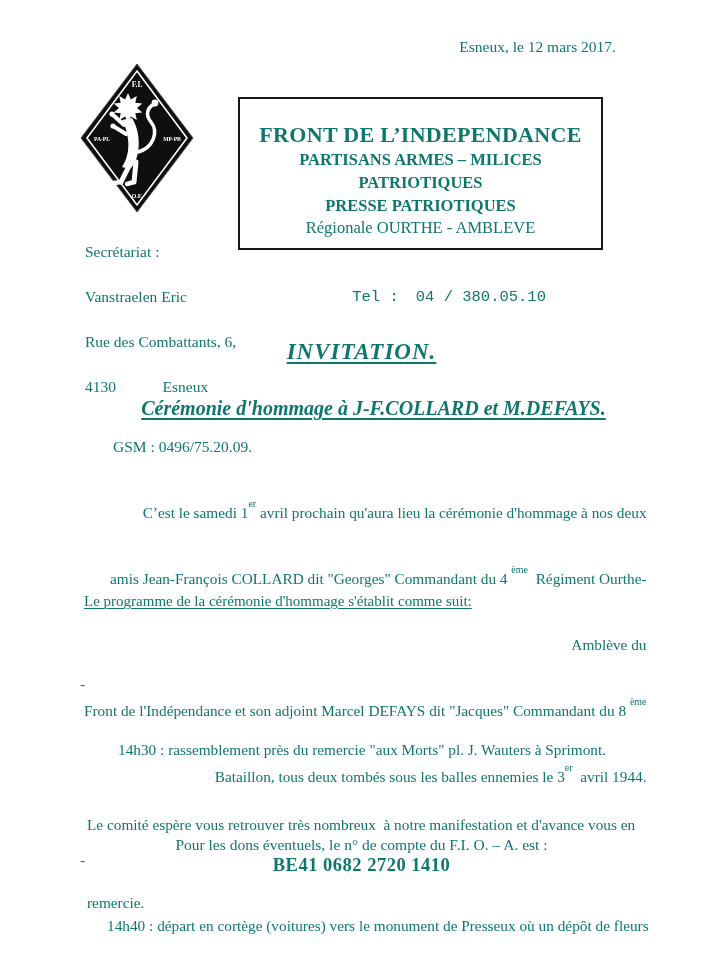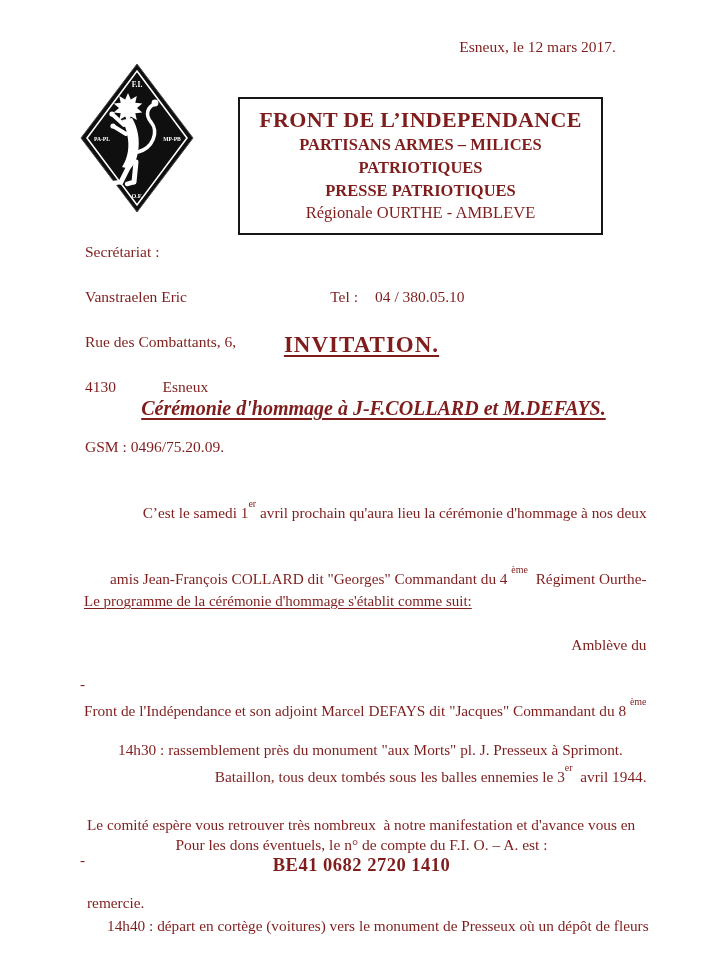--- a/index.html
+++ b/index.html
@@ -1,41 +1,41 @@
 <!DOCTYPE html>
 <html><head>
 <meta charset="utf-8">
 <style>
   html,body { margin:0; padding:0; background:#ffffff; }
   .page {
     position:relative; width:680px; height:953px; background:#ffffff;
-    font-family:"Liberation Serif","DejaVu Serif",serif; color:#7f1d1d;
+    font-family:"Liberation Serif","DejaVu Serif",serif; color:#0f766e;
     overflow:hidden;
   }
   .abs { position:absolute; }
   .date { top:38px; right:64px; font-size:15.5px; }
 
   .logo { left:78px; top:62px; width:118px; height:152px; }
 
   .hbox {
     left:238px; top:97px; width:365px; box-sizing:border-box;
     border:2px solid #161616; text-align:center; padding:8px 3px 9px;
   }
-  .hb1 { font-size:22px; font-weight:bold; line-height:26px; letter-spacing:.3px; }
+  .hb1 { font-size:22px; font-weight:bold; line-height:26px; letter-spacing:.3px;margin-top:15px; }
   .hb2 { font-size:16.5px; font-weight:bold; line-height:23px; }
   .hb3 { font-size:16.5px; line-height:22px; }
 
   .contact { left:85px; top:214px; font-size:15.5px; line-height:15px; white-space:pre; }
-  .gsm { margin-top:15px; }
+  .gsm { margin-top:15px;margin-left:28px; }
 
-  .tel { left:315px; top:270px; font-size:15.5px; white-space:pre; }
+  .tel { left:315px; top:270px; font-size:15.5px; white-space:pre;font-family:Liberation Mono, monospace; }
   .telnum { margin-left:17px; }
 
   .center { left:0; width:723px; text-align:center; }
-  .t-inv { top:332px; font-size:23px; font-weight:bold; letter-spacing:1px; }
+  .t-inv { top:339px; font-size:23px; font-weight:bold; font-style:italic; letter-spacing:1px; }
   .t-cer { top:397px; font-size:20px; font-weight:bold; font-style:italic;padding-left:12px; }
   .u { text-decoration:underline; text-decoration-thickness:2px; text-underline-offset:3px; }
 
   .bodyp { left:84px; top:458px; font-size:15.3px; line-height:22px; white-space:pre;text-align:right; }
   .indent { padding-left:49px; }
   sup { font-size:10px; position:relative; top:-5px; line-height:0; }
 
   .phead { left:84px; top:593px; font-size:15px; }
   .phead .u { text-decoration-thickness:1px; text-underline-offset:2px; }
 
@@ -117,21 +117,21 @@
     <div><span>Bataillon, tous deux tombés sous les balles ennemies le 3</span><sup>er</sup><span>  avril 1944.</span></div>
   </div>
 
   <div class="abs phead">
     <span class="u">Le programme de la cérémonie d'hommage s'établit comme suit:</span>
   </div>
 
   <div class="abs plist">
     <div class="li li1">
       <span class="dash">-</span>
-      <div>14h30 : rassemblement près du monument "aux Morts" pl. J. Presseux à Sprimont.</div>
+      <div>14h30 : rassemblement près du remercie "aux Morts" pl. J. Wauters à Sprimont.</div>
     </div>
     <div class="li li2">
       <span class="dash">-</span>
       <div>14h40 : départ en cortège (voitures) vers le monument de Presseux où un dépôt de fleurs</div>
     </div>
     
     
   </div>
 
   <div class="abs closing">

